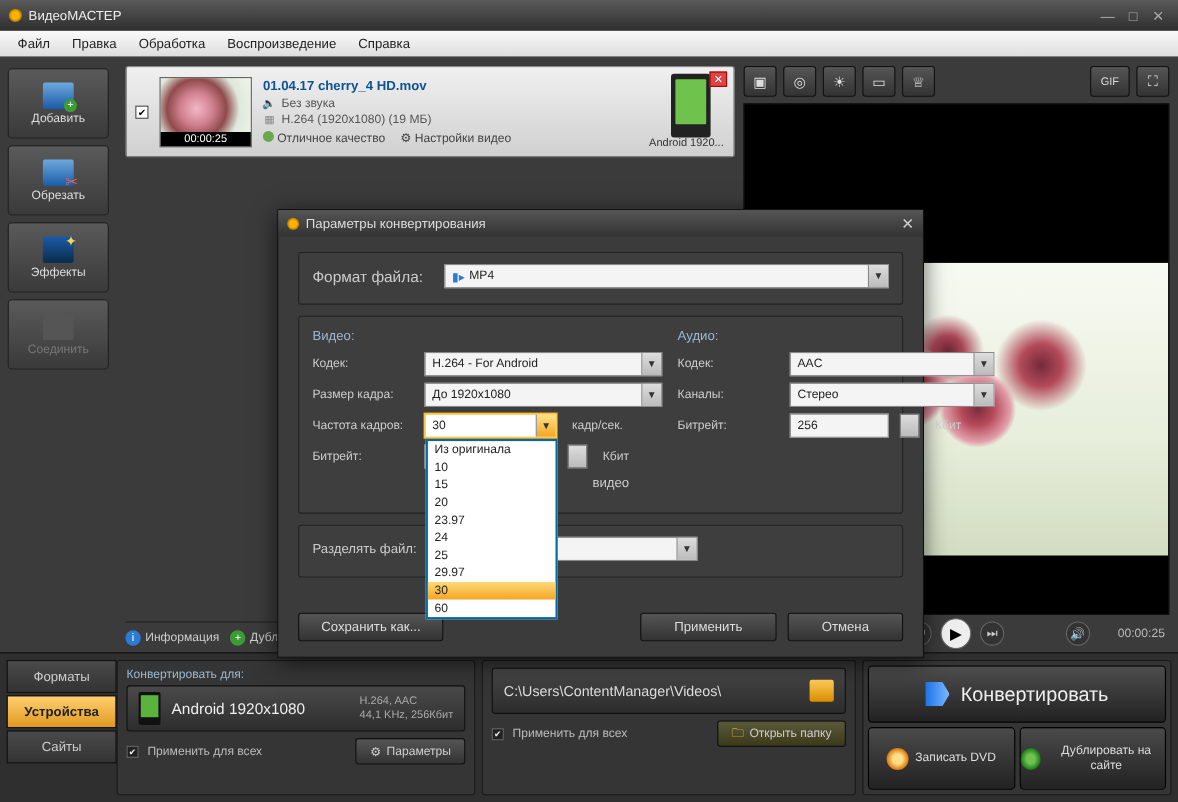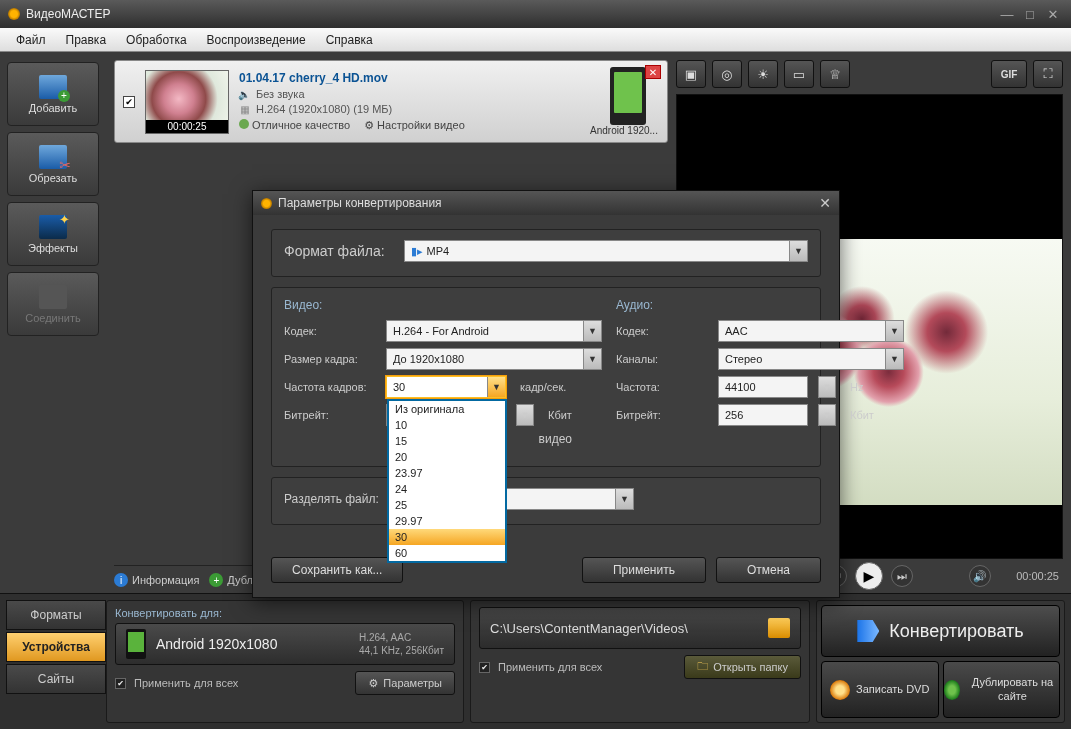--- a/index.html
+++ b/index.html
@@ -37,34 +37,34 @@
 .devicon::after{content:"";position:absolute;inset:5px 4px 12px 4px;background:#6fc24c;border-radius:1px}
 .devlbl{font-size:10px;color:#333;width:70px;text-align:center;margin-left:-8px}
 .closex{position:absolute;top:4px;right:6px;width:16px;height:14px;background:#d44;color:#fff;font-size:10px;text-align:center;line-height:14px;border:1px solid #a00;cursor:pointer}
 .toolrow{position:absolute;bottom:0;left:8px;right:8px;height:28px;border-top:1px solid #222;display:flex;align-items:center;gap:10px;font-size:11px;color:#ccc;padding-top:1px}
 .toolrow .tb{display:flex;align-items:center;gap:4px;cursor:pointer}
 .toolrow .tic{width:14px;height:14px;border-radius:50%;display:inline-flex;align-items:center;justify-content:center;font-size:10px}
 .preview{width:395px;padding:8px 8px 0 0;display:flex;flex-direction:column}
 .ptool{height:30px;display:flex;gap:6px;margin-bottom:4px}
 .ptool .spacer{flex:1}
 .pbtn{width:30px;height:28px;background:linear-gradient(#555,#333);border:1px solid #111;border-radius:3px;display:flex;align-items:center;justify-content:center;color:#ddd;font-size:13px;cursor:pointer}
-.pbtn.gif{width:36px;font-size:10px;font-weight:bold}
+.pbtn.gif{width:36px;font-size:10px;font-weight:normal}
 .vview{flex:1;background:#000;border:1px solid #111;display:flex;align-items:center;justify-content:center;overflow:hidden}
 .vimg{width:100%;height:266px;margin-top:90px;background:radial-gradient(circle at 55% 50%,#7b2d3d 0%,#b74a5a 6%,#e2a0ac 12%,transparent 14%),radial-gradient(circle at 38% 42%,#6b2030 0%,#a64050 6%,#d995a2 12%,transparent 14%),radial-gradient(circle at 70% 35%,#732a3a 0%,#b34a5a 6%,transparent 13%),radial-gradient(circle at 48% 30%,#6d2535 0%,#a84555 5%,transparent 12%),linear-gradient(#f7faf3,#e7eedb 60%,#d3ddc2)}
 .pctrl{height:34px;display:flex;align-items:center;gap:8px;color:#ccc;font-size:11px;padding:0 4px}
 .pctrl .time{width:60px;color:#bbb}
 .pctrl .spacer{flex:1}
 .pctrl .cir{width:22px;height:22px;border:1px solid #666;border-radius:50%;display:flex;align-items:center;justify-content:center;color:#ccc;background:#333;cursor:pointer}
 .pctrl .cir.big{width:28px;height:28px;background:#eee;color:#000;font-size:14px}
 .bottom{display:flex;height:136px;background:#2f2f2f;border-top:1px solid #111;padding:6px}
 .bcol{border:1px solid #1a1a1a;border-radius:3px;background:#353535;margin-right:6px;padding:6px 8px;font-size:11px;color:#bbb;display:flex;flex-direction:column}
 .tabs{width:100px;background:none;border:none;padding:0;display:flex;flex-direction:column;gap:2px}
 .tab{height:30px;background:linear-gradient(#4a4a4a,#333);border:1px solid #111;display:flex;align-items:center;justify-content:center;color:#ccc;font-size:12px;cursor:pointer}
 .tab.act{background:linear-gradient(#ffd070,#e09820);color:#222;font-weight:bold}
-.bcol.conv{width:358px}
+.bcol.conv{width:326px}
 .bcol.conv .hdr,.bcol.save .hdr{color:#9ab8d1;margin-bottom:4px}
 .devrow{background:linear-gradient(#4a4a4a,#2d2d2d);border:1px solid #111;border-radius:3px;height:42px;display:flex;align-items:center;padding:0 10px;gap:10px;color:#ddd;margin-bottom:6px;cursor:pointer}
 .devrow .dphone{width:20px;height:30px;background:#111;border-radius:2px;position:relative}
 .devrow .dphone::after{content:"";position:absolute;inset:3px 2px 7px 2px;background:#5ab33c}
 .devrow .dn{font-size:14px;color:#eee}
 .devrow .ds{font-size:10px;color:#aaa;margin-left:auto;text-align:left;line-height:1.3}
 .brow{display:flex;align-items:center;gap:8px;font-size:11px}
 .brow .chk2{width:11px;height:11px;border:1px solid #666;background:#222;display:inline-flex;align-items:center;justify-content:center;font-size:8px;color:#eee}
 .bbtn{background:linear-gradient(#555,#333);border:1px solid #111;border-radius:3px;height:24px;padding:0 12px;color:#ccc;font-size:11px;display:flex;align-items:center;gap:5px;cursor:pointer}
 .bcol.save{width:340px}
@@ -360,28 +360,20 @@
               </div>
             </div>
           <div class="frow">
               <label>Каналы:</label>
               <div class="sel">
                 <span>Стерео</span>
                 <span class="ar">▼</span>
               </div>
             </div>
           <div class="frow">
-              <label>Частота:</label>
-              <div class="sel num" style="flex:0 0 90px">
-                <input value="44100" style="">
-              </div>
-              <span class="ar" style="position:static;width:18px;height:22px;background:linear-gradient(#ddd,#bbb);border:1px solid #888;display:flex;align-items:center;justify-content:center;font-size:9px">▼</span>
-              <span class="unit">Hz</span>
-            </div>
-          <div class="frow">
               <label>Битрейт:</label>
               <div class="sel num" style="flex:0 0 90px">
                 <input value="256" style="">
               </div>
               <span class="ar" style="position:static;width:18px;height:22px;background:linear-gradient(#ddd,#bbb);border:1px solid #888;display:flex;align-items:center;justify-content:center;font-size:9px">▼</span>
               <span class="unit">Кбит</span>
             </div>
         </div>
       </div>
     </div>

